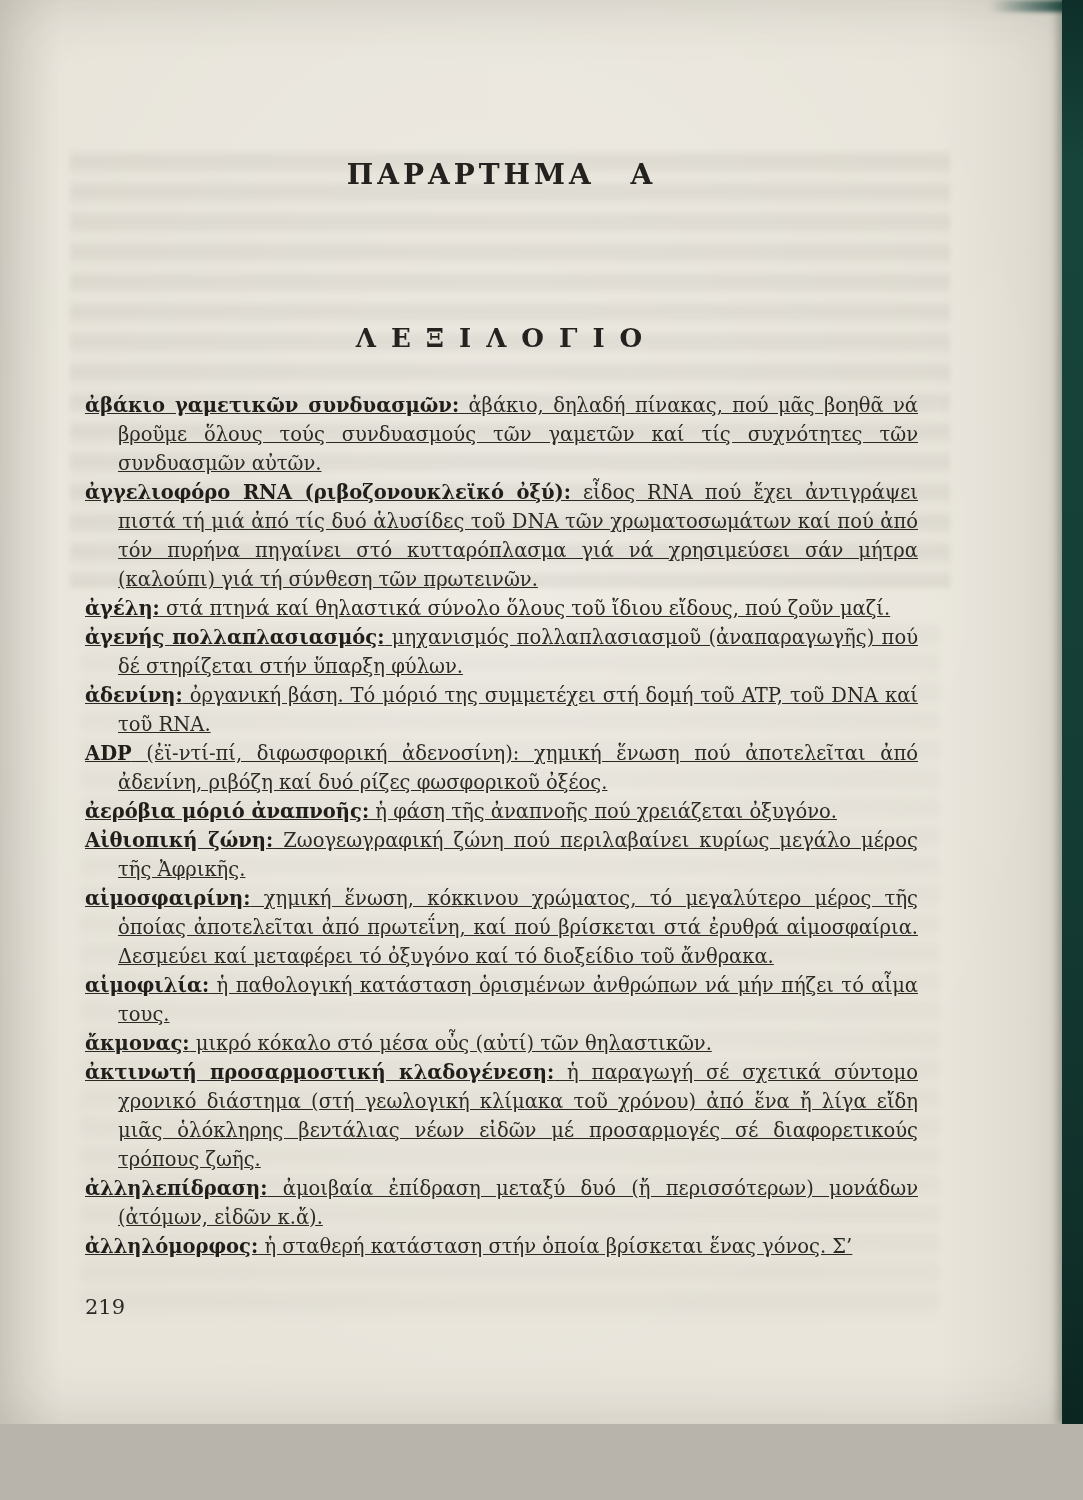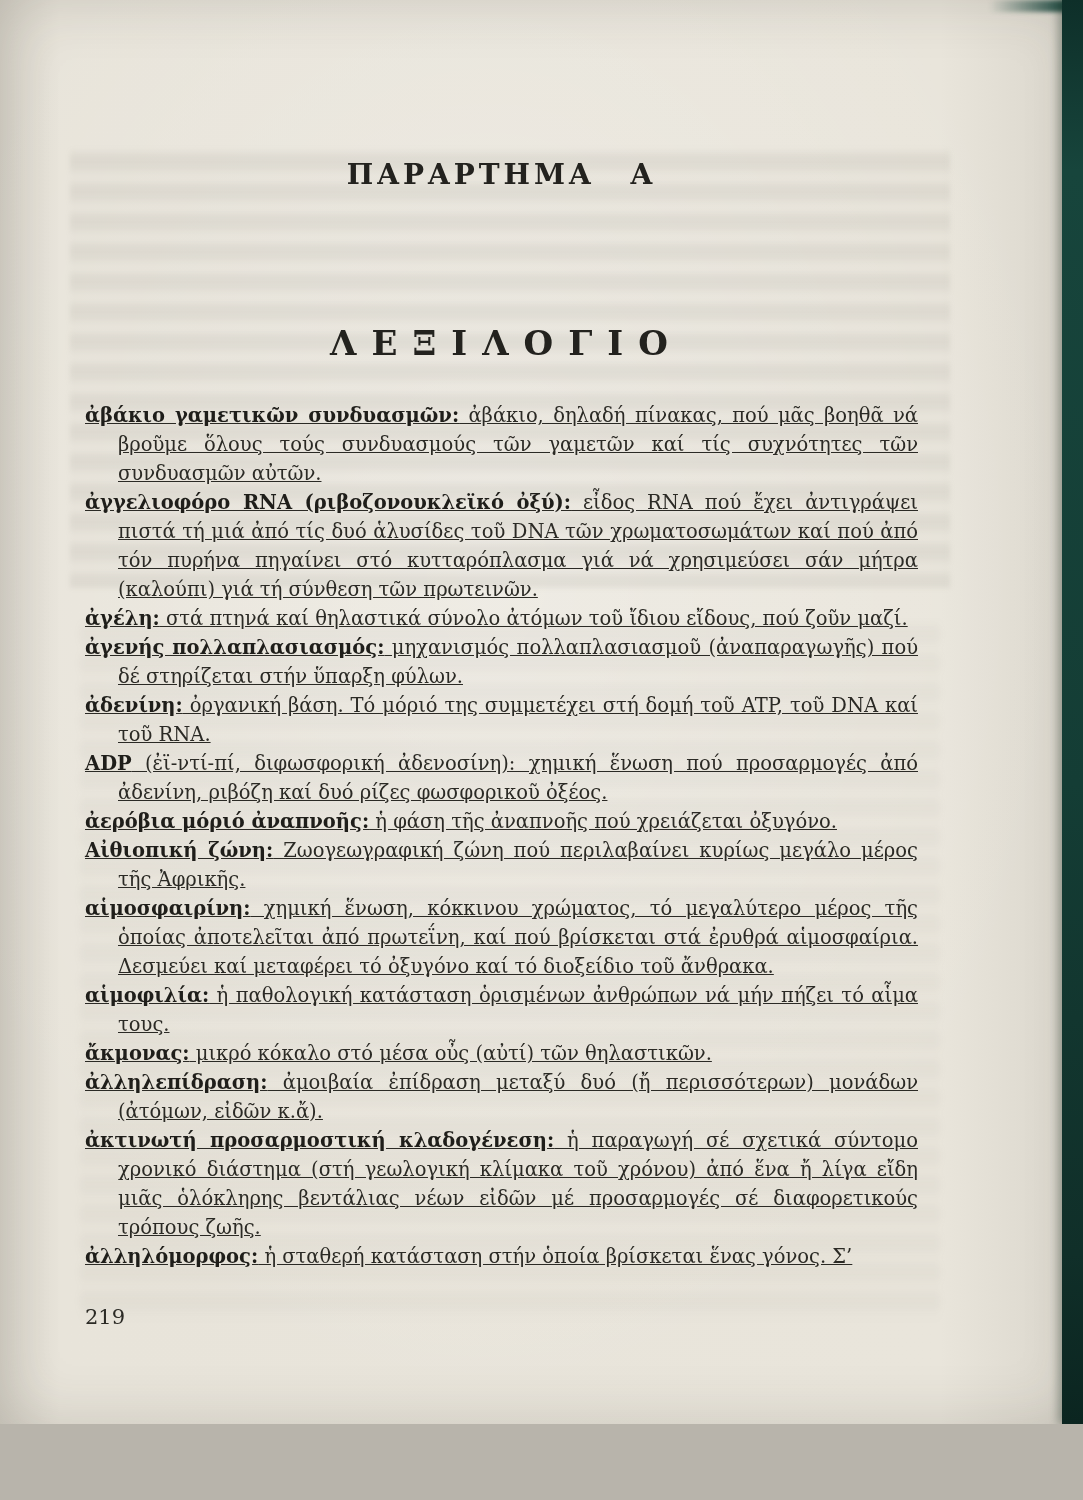--- a/index.html
+++ b/index.html
@@ -87,21 +87,21 @@
     text-align: center;
     font-size: 28px;
     font-weight: bold;
     letter-spacing: 4px;
     word-spacing: 22px;
     color: #23221e;
   }
   h2.subtitle {
     margin: 132px 0 0 10px;
     text-align: center;
-    font-size: 34px;
+    font-size: 26px;
     font-weight: bold;
     letter-spacing: 15px;
     color: #23221e;
   }
   .entries {
     margin-top: 38px;
     font-size: 19.5px;
     line-height: 29px;
     text-align: justify;
   }
@@ -132,31 +132,31 @@
   <div class="bleed-mid"></div>
 
   <div class="content">
     <h1 class="title">ΠΑΡΑΡΤΗΜΑ Α</h1>
 
     <h2 class="subtitle">ΛΕΞΙΛΟΓΙΟ</h2>
 
     <div class="entries" id="entries">
         <p class="entry"><b>ἀβάκιο γαμετικῶν συνδυασμῶν:</b><span> ἀβάκιο, δηλαδή πίνακας, πού μᾶς βοηθᾶ νά βροῦμε ὅλους τούς συνδυασμούς τῶν γαμετῶν καί τίς συχνότητες τῶν συνδυασμῶν αὐτῶν.</span></p>
         <p class="entry"><b>ἀγγελιοφόρο RNA (ριβοζονουκλεϊκό ὀξύ):</b><span> εἶδος RNA πού ἔχει ἀντιγράψει πιστά τή μιά ἀπό τίς δυό ἁλυσίδες τοῦ DNA τῶν χρωματοσωμάτων καί πού ἀπό τόν πυρήνα πηγαίνει στό κυτταρόπλασμα γιά νά χρησιμεύσει σάν μήτρα (καλούπι) γιά τή σύνθεση τῶν πρωτεινῶν.</span></p>
-        <p class="entry"><b>ἀγέλη:</b><span> στά πτηνά καί θηλαστικά σύνολο ἀτόμων τοῦ ἴδιου εἴδους, πού ζοῦν μαζί.</span></p>
+        <p class="entry"><b>ἀγέλη:</b><span> στά πτηνά καί θηλαστικά σύνολο ὅλους τοῦ ἴδιου εἴδους, πού ζοῦν μαζί.</span></p>
         <p class="entry"><b>ἀγενής πολλαπλασιασμός:</b><span> μηχανισμός πολλαπλασιασμοῦ (ἀναπαραγωγῆς) πού δέ στηρίζεται στήν ὕπαρξη φύλων.</span></p>
         <p class="entry"><b>ἀδενίνη:</b><span> ὀργανική βάση. Τό μόριό της συμμετέχει στή δομή τοῦ ATP, τοῦ DNA καί τοῦ RNA.</span></p>
-        <p class="entry"><b>ADP</b><span> (ἐϊ-ντί-πί, διφωσφορική ἀδενοσίνη): χημική ἕνωση πού προσαρμογές ἀπό ἀδενίνη, ριβόζη καί δυό ρίζες φωσφορικοῦ ὀξέος.</span></p>
+        <p class="entry"><b>ADP</b><span> (ἐϊ-ντί-πί, διφωσφορική ἀδενοσίνη): χημική ἕνωση πού ἀποτελεῖται ἀπό ἀδενίνη, ριβόζη καί δυό ρίζες φωσφορικοῦ ὀξέος.</span></p>
         <p class="entry"><b>ἀερόβια μόριό ἀναπνοῆς:</b><span> ἡ φάση τῆς ἀναπνοῆς πού χρειάζεται ὀξυγόνο.</span></p>
         <p class="entry"><b>Αἰθιοπική ζώνη:</b><span> Ζωογεωγραφική ζώνη πού περιλαβαίνει κυρίως μεγάλο μέρος τῆς Ἀφρικῆς.</span></p>
         <p class="entry"><b>αἱμοσφαιρίνη:</b><span> χημική ἕνωση, κόκκινου χρώματος, τό μεγαλύτερο μέρος τῆς ὁποίας ἀποτελεῖται ἀπό πρωτεΐνη, καί πού βρίσκεται στά ἐρυθρά αἱμοσφαίρια. Δεσμεύει καί μεταφέρει τό ὀξυγόνο καί τό διοξείδιο τοῦ ἄνθρακα.</span></p>
         <p class="entry"><b>αἱμοφιλία:</b><span> ἡ παθολογική κατάσταση ὁρισμένων ἀνθρώπων νά μήν πήζει τό αἷμα τους.</span></p>
         <p class="entry"><b>ἄκμονας:</b><span> μικρό κόκαλο στό μέσα οὖς (αὐτί) τῶν θηλαστικῶν.</span></p>
+        <p class="entry"><b>ἀκτινωτή προσαρμοστική κλαδογένεση:</b><span> ἡ παραγωγή σέ σχετικά σύντομο χρονικό διάστημα (στή γεωλογική κλίμακα τοῦ χρόνου) ἀπό ἕνα ἤ λίγα εἴδη μιᾶς ὁλόκληρης βεντάλιας νέων εἰδῶν μέ προσαρμογές σέ διαφορετικούς τρόπους ζωῆς.</span></p>
         <p class="entry"><b>ἀλληλεπίδραση:</b><span> ἀμοιβαία ἐπίδραση μεταξύ δυό (ἤ περισσότερων) μονάδων (ἀτόμων, εἰδῶν κ.ἄ).</span></p>
-        <p class="entry"><b>ἀκτινωτή προσαρμοστική κλαδογένεση:</b><span> ἡ παραγωγή σέ σχετικά σύντομο χρονικό διάστημα (στή γεωλογική κλίμακα τοῦ χρόνου) ἀπό ἕνα ἤ λίγα εἴδη μιᾶς ὁλόκληρης βεντάλιας νέων εἰδῶν μέ προσαρμογές σέ διαφορετικούς τρόπους ζωῆς.</span></p>
         <p class="entry"><b>ἀλληλόμορφος:</b><span> ἡ σταθερή κατάσταση στήν ὁποία βρίσκεται ἕνας γόνος. Σ’</span></p>
       </div>
 
     <div class="pagenum">219</div>
   </div>
 
   <div class="spine-corner-top"></div>
   <div class="spine"></div>
 
 </div>

